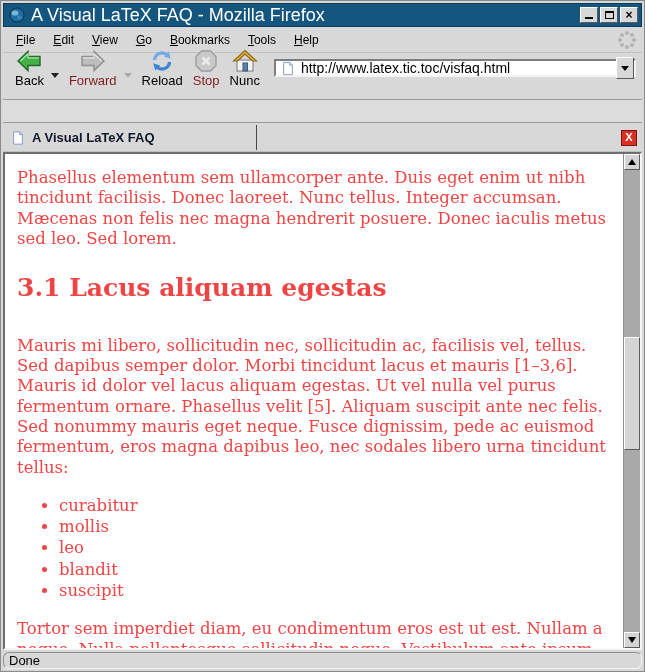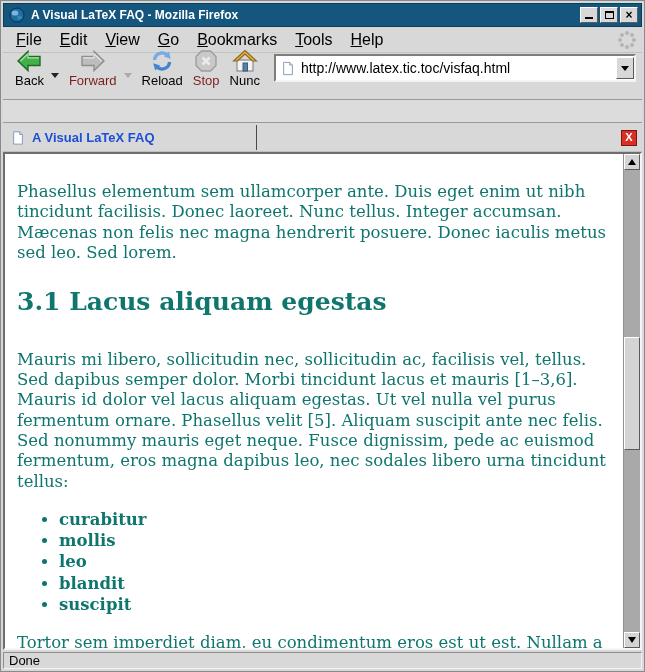--- a/index.html
+++ b/index.html
@@ -16,21 +16,21 @@
 
   
   .titlebar {
     height:24px; flex:0 0 24px;
     background:#15567e;
     display:flex; align-items:center;
     padding:0 3px 0 5px;
     border:1px solid #0e3d5a;
   }
   .titlebar .app-icon { width:16px; height:16px; margin-right:6px; flex:0 0 16px; }
-  .titlebar .title { color:#ffffff; font-weight:bold; font-size:12px; flex:1 1 auto;
+  .titlebar .title { color:#ffffff; font-weight:normal; font-size:18px; flex:1 1 auto;
     white-space:nowrap; overflow:hidden; }
   .winbtn {
     width:18px; height:16px; margin-left:2px;
     background:#d8d8d8;
     border-top:1px solid #ffffff; border-left:1px solid #ffffff;
     border-right:1px solid #5a5a5a; border-bottom:1px solid #5a5a5a;
     display:flex; align-items:center; justify-content:center;
     font-size:11px; font-weight:bold; color:#000; line-height:1;
   }
   .glyph-min { width:8px; height:3px; border-bottom:2px solid #000; margin-top:5px; }
@@ -38,21 +38,21 @@
   .glyph-close { font-size:12px; font-weight:bold; }
 
   
   .menubar {
     height:26px; flex:0 0 26px;
     display:flex; align-items:center;
     background:#d8d8d8;
     padding:0 4px;
     border-bottom:1px solid #c2c2c2;
   }
-  .menu-item { font-size:16px; color:#000; padding:4px 9px; cursor:default; }
+  .menu-item { font-size:12px; color:#000; padding:4px 9px; cursor:default; }
   .menu-item .ak { text-decoration:underline; }
   .throbber { margin-left:auto; width:22px; height:22px; }
 
   
   .toolbar {
     height:47px; flex:0 0 47px;
     display:flex; align-items:center;
     background:#d8d8d8;
     border-bottom:1px solid #9a9a9a;
     padding:2px 6px 18px 8px;
@@ -65,21 +65,21 @@
   .tb-btn .lbl { font-size:13px; color:#000; margin-top:0px; }
   .tb-btn.disabled .lbl { color:#7f1d1d; }
   .drop-arrow {
     width:0; height:0; margin:14px 6px 0 1px;
     border-left:4px solid transparent; border-right:4px solid transparent;
     border-top:5px solid #222;
   }
   .drop-arrow.disabled { border-top-color:#aaaaaa; }
 
   .urlbox {
-    flex:1 1 auto; height:28px; margin-left:8px;
+    flex:1 1 auto; height:18px; margin-left:8px;
     background:#ffffff;
     border-top:2px solid #7d7d7d; border-left:2px solid #7d7d7d;
     border-bottom:2px solid #f4f4f4; border-right:2px solid #f4f4f4;
     display:flex; align-items:center;
   }
   .urlbox .page-icon { width:14px; height:15px; margin:0 6px 0 5px; flex:0 0 14px; }
   .urlbox input {
     flex:1 1 auto; border:none; outline:none; font-size:14px;
     font-family:"Liberation Sans", sans-serif; color:#000; background:transparent;
     height:20px;
@@ -109,49 +109,49 @@
     display:flex; align-items:stretch;
     border-bottom:1px solid #c0c0c0;
     padding:2px 3px 1px 2px;
   }
   .tab {
     width:252px; display:flex; align-items:center;
     padding:0 6px; background:#d8d8d8;
     border-right:1px solid #4a4a4a;
   }
   .tab .page-icon { width:14px; height:16px; margin-right:7px; }
-  .tab .tab-title { font-size:13px; font-weight:bold; color:#1d4ed8; white-space:nowrap; }
+  .tab .tab-title { font-size:13px; font-weight:bold; color:#0f172a; white-space:nowrap; }
   .tab-spacer { flex:1 1 auto; }
   .tab-close {
     align-self:center;
     width:16px; height:16px; margin-right:2px;
     background:#d93025;
     border:1px solid #7e150d;
     color:#fff; font-weight:bold; font-size:11px; line-height:1;
     display:flex; align-items:center; justify-content:center;
   }
 
   
   .content-wrap {
     flex:0 0 498px; height:498px;
     border-top:2px solid #6e6e6e; border-left:2px solid #6e6e6e;
     border-bottom:2px solid #f6f6f6; border-right:2px solid #f6f6f6;
     background:#ffffff;
     display:flex; position:relative; overflow:hidden;
   }
   .page {
     flex:1 1 auto; overflow:hidden;
-    padding:28px 12px 0 12px;
+    padding:14px 12px 0 12px;
     font-family:"DejaVu Serif", serif;
-    font-size:16.5px; line-height:1.23; color:#0f766e;
+    font-size:16.5px; line-height:1.23; color:#ef4444;
   }
   .page p { margin:0 0 18px 0; }
   .page h1 { font-size:25px; font-weight:bold; margin:24px 0 32px 0;
     font-family:"DejaVu Serif", serif; }
-  .page ul { margin:0 0 18px 42px; padding:0;font-weight:bold; }
+  .page ul { margin:0 0 18px 42px; padding:0; }
   .page li { margin:0 0 1px 0; }
 
   
   .scrollbar {
     flex:0 0 17px; width:17px; background:#a9a9a9; position:relative;
     border-left:1px solid #8f8f8f;
   }
   .sb-btn {
     position:absolute; left:0; width:16px; height:16px;
     background:#d4d4d4;
@@ -172,21 +172,21 @@
     border-right:1px solid #5a5a5a; border-bottom:1px solid #5a5a5a;
   }
 
   
   .statusbar {
     flex:1 1 auto; margin-top:2px;
     background:#d8d8d8;
     border-top:1px solid #8f8f8f; border-left:1px solid #8f8f8f;
     border-bottom:1px solid #f4f4f4; border-right:1px solid #f4f4f4;
     display:flex; align-items:center;
-    font-size:13px; color:#000; padding-left:5px;
+    font-size:13px; color:#000; padding-left:5px;border-radius:6px;
   }
 </style>
 </head>
 <body>
 
 <div class="window">
 
   <div class="titlebar">
     <svg class="app-icon" viewBox="0 0 16 16">
       <circle cx="8" cy="8" r="7" fill="#1d6ea3" stroke="#0b2f4a" stroke-width="1"></circle>

